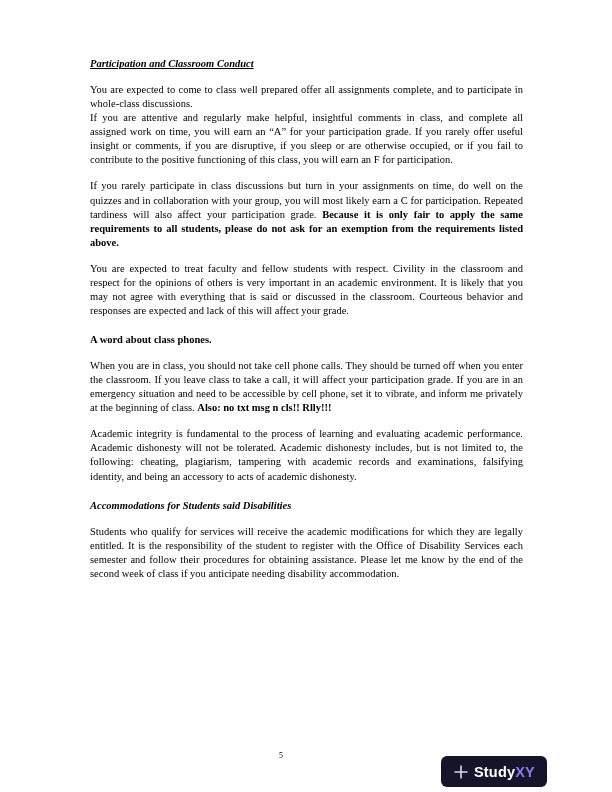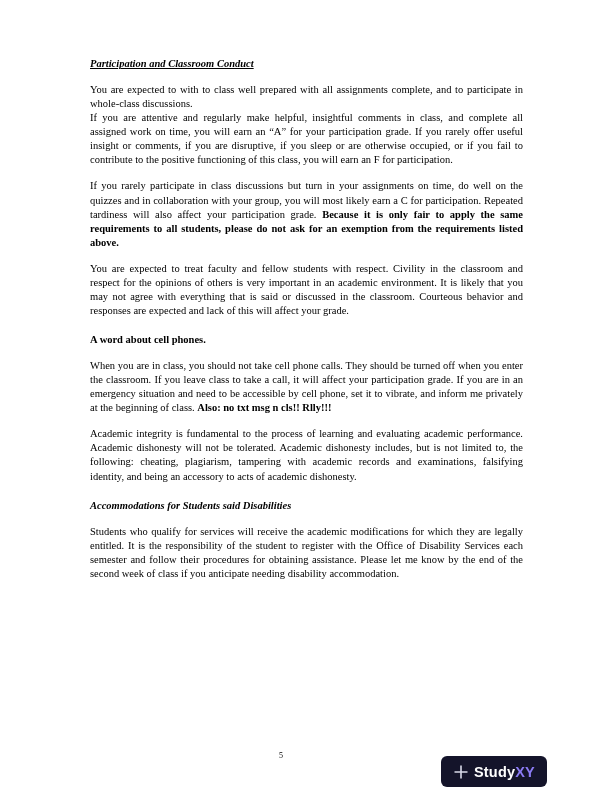--- a/index.html
+++ b/index.html
@@ -68,31 +68,31 @@
   .brand-text .accent { color: #8b7bf4; }
 </style>
 </head>
 <body>
 
 <div class="page">
   <div class="content">
 
     <section>
       <h2 class="first italic underline">Participation and Classroom Conduct</h2>
-      <p class="para tight"><span>You are expected to with to class well prepared with all assignments complete, and to participate in whole-class discussions.</span></p>
+      <p class="para tight"><span>You are expected to come to class well prepared offer all assignments complete, and to participate in whole-class discussions.</span></p>
       <p class="para"><span>If you are attentive and regularly make helpful, insightful comments in class, and complete all assigned work on time, you will earn an “A” for your participation grade. If you rarely offer useful insight or comments, if you are disruptive, if you sleep or are otherwise occupied, or if you fail to contribute to the positive functioning of this class, you will earn an F for participation.</span></p>
       <p class="para"><span>If you rarely participate in class discussions but turn in your assignments on time, do well on the quizzes and in collaboration with your group, you will most likely earn a C for participation. Repeated tardiness will also affect your participation grade. </span><strong>Because it is only fair to apply the same requirements to all students, please do not ask for an exemption from the requirements listed above.</strong></p>
     </section>
 
     <section>
       <p class="para"><span>You are expected to treat faculty and fellow students with respect. Civility in the classroom and respect for the opinions of others is very important in an academic environment. It is likely that you may not agree with everything that is said or discussed in the classroom. Courteous behavior and responses are expected and lack of this will affect your grade.</span></p>
     </section>
 
     <section>
-      <h2>A word about cell phones.</h2>
+      <h2>A word about class phones.</h2>
       <p class="para"><span>When you are in class, you should not take cell phone calls. They should be turned off when you enter the classroom. If you leave class to take a call, it will affect your participation grade. If you are in an emergency situation and need to be accessible by cell phone, set it to vibrate, and inform me privately at the beginning of class. </span><strong>Also: no txt msg n cls!! Rlly!!!</strong></p>
     </section>
 
     <section>
       <p class="para"><span>Academic integrity is fundamental to the process of learning and evaluating academic performance. Academic dishonesty will not be tolerated. Academic dishonesty includes, but is not limited to, the following: cheating, plagiarism, tampering with academic records and examinations, falsifying identity, and being an accessory to acts of academic dishonesty.</span></p>
     </section>
 
     <section>
       <h2 class="italic">Accommodations for Students said Disabilities</h2>
       <p class="para"><span>Students who qualify for services will receive the academic modifications for which they are legally entitled. It is the responsibility of the student to register with the Office of Disability Services each semester and follow their procedures for obtaining assistance. Please let me know by the end of the second week of class if you anticipate needing disability accommodation.</span></p>

